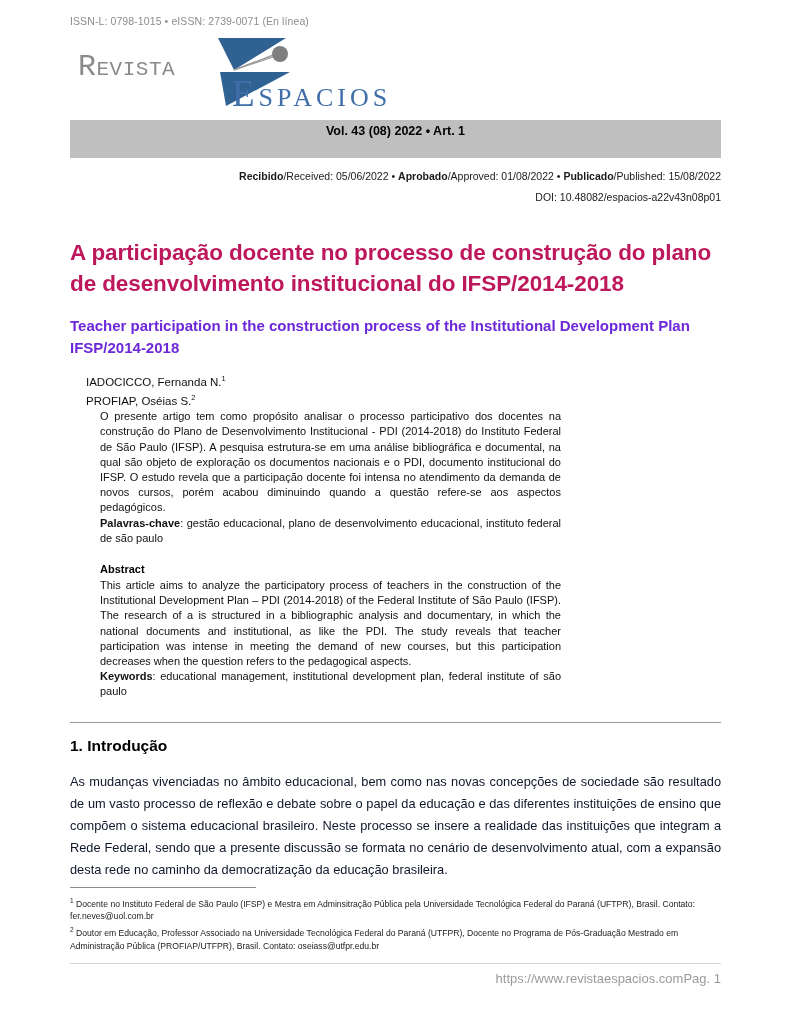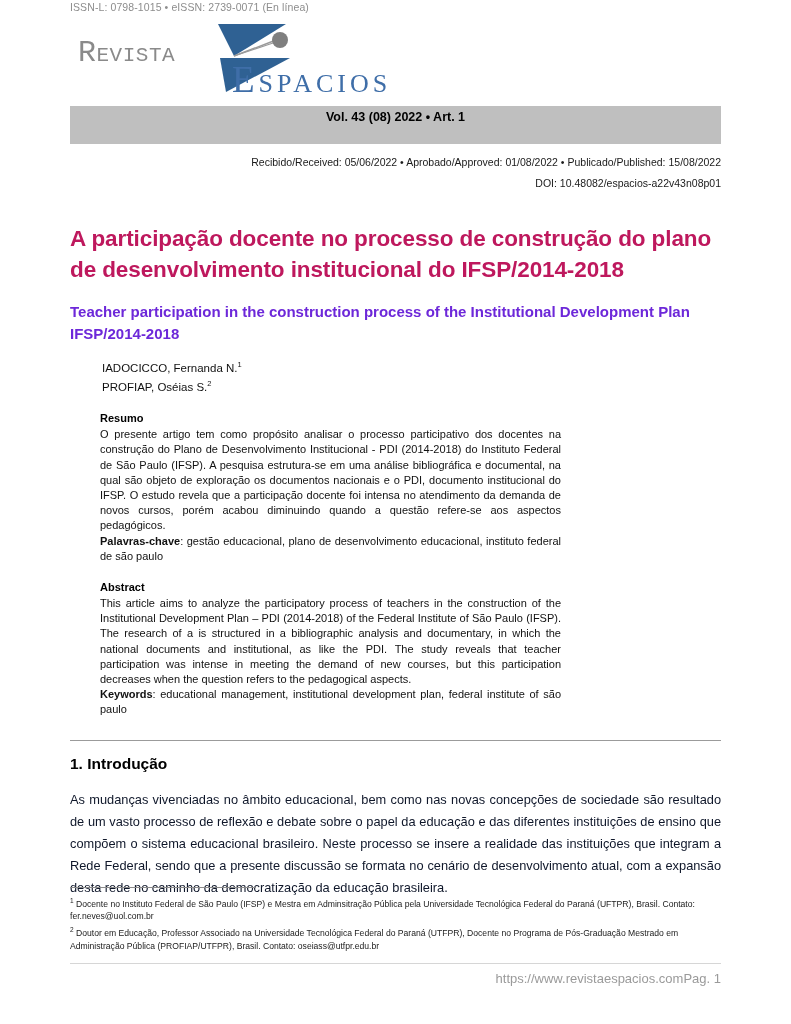--- a/index.html
+++ b/index.html
@@ -20,21 +20,21 @@
     position: relative;
     width: 791px;
     height: 1024px;
     box-sizing: border-box;
     padding: 0 70px;
     background: #fff;
   }
 
   
   .issn-line {
-    padding-top: 0;
+    padding-top: 14px;
     font-size: 10.5px;
     color: #8d8d8d;
     letter-spacing: 0.1px;
     line-height: 14px;
   }
 
   .logo-wrap {
     position: relative;
     height: 78px;
     margin-top: 8px;
@@ -82,21 +82,21 @@
   }
 
   
   .dates {
     text-align: right;
     font-size: 10.5px;
     margin-top: 11px;
     line-height: 15px;
     color: #1a1a1a;
   }
-  .dates b { font-weight: 400; }
+  .dates b { font-weight: 700; }
   .doi {
     text-align: right;
     font-size: 10.5px;
     margin-top: 6px;
     line-height: 14px;
     color: #1a1a1a;
   }
 
   
   .title-pt {
@@ -111,21 +111,21 @@
     margin-top: 16px;
     font-size: 15px;
     font-weight: 700;
     line-height: 22px;
     color: #6d28d9;
   }
 
   
   .authors {
     margin-top: 12px;
-    margin-left: 32px;
+    margin-left: 16px;
     font-size: 11.5px;
     line-height: 15px;
     color: #111;
   }
   sup { font-size: 7.5px; vertical-align: super; }
 
   
   .abs-block {
     margin-left: 30px;
     margin-right: 160px;
@@ -244,21 +244,20 @@
   <div class="authors">
     <div>
       <span>IADOCICCO, Fernanda N.</span><sup>1</sup>
     </div>
     <div>
       <span>PROFIAP, Oséias S.</span><sup>2</sup>
     </div>
   </div>
 
   <div class="abs-block">
-    <div class="abs-head">Resumo</div>
     <div class="abs-body">
       <span>O presente artigo tem como propósito analisar o processo participativo dos docentes na construção do Plano de Desenvolvimento Institucional - PDI (2014-2018) do Instituto Federal de São Paulo (IFSP). A pesquisa estrutura-se em uma análise bibliográfica e documental, na qual são objeto de exploração os documentos nacionais e o  PDI, documento institucional do IFSP. O estudo revela que a participação docente foi intensa no atendimento da demanda de novos cursos, porém acabou diminuindo quando a questão refere-se aos aspectos pedagógicos.</span>
       <br>
       <b>Palavras-chave</b><span>: gestão educacional, plano de desenvolvimento educacional, instituto federal de são paulo</span>
     </div>
   </div>
 
   <div class="abs-block">
     <div class="abs-head">Abstract</div>
     <div class="abs-body">

